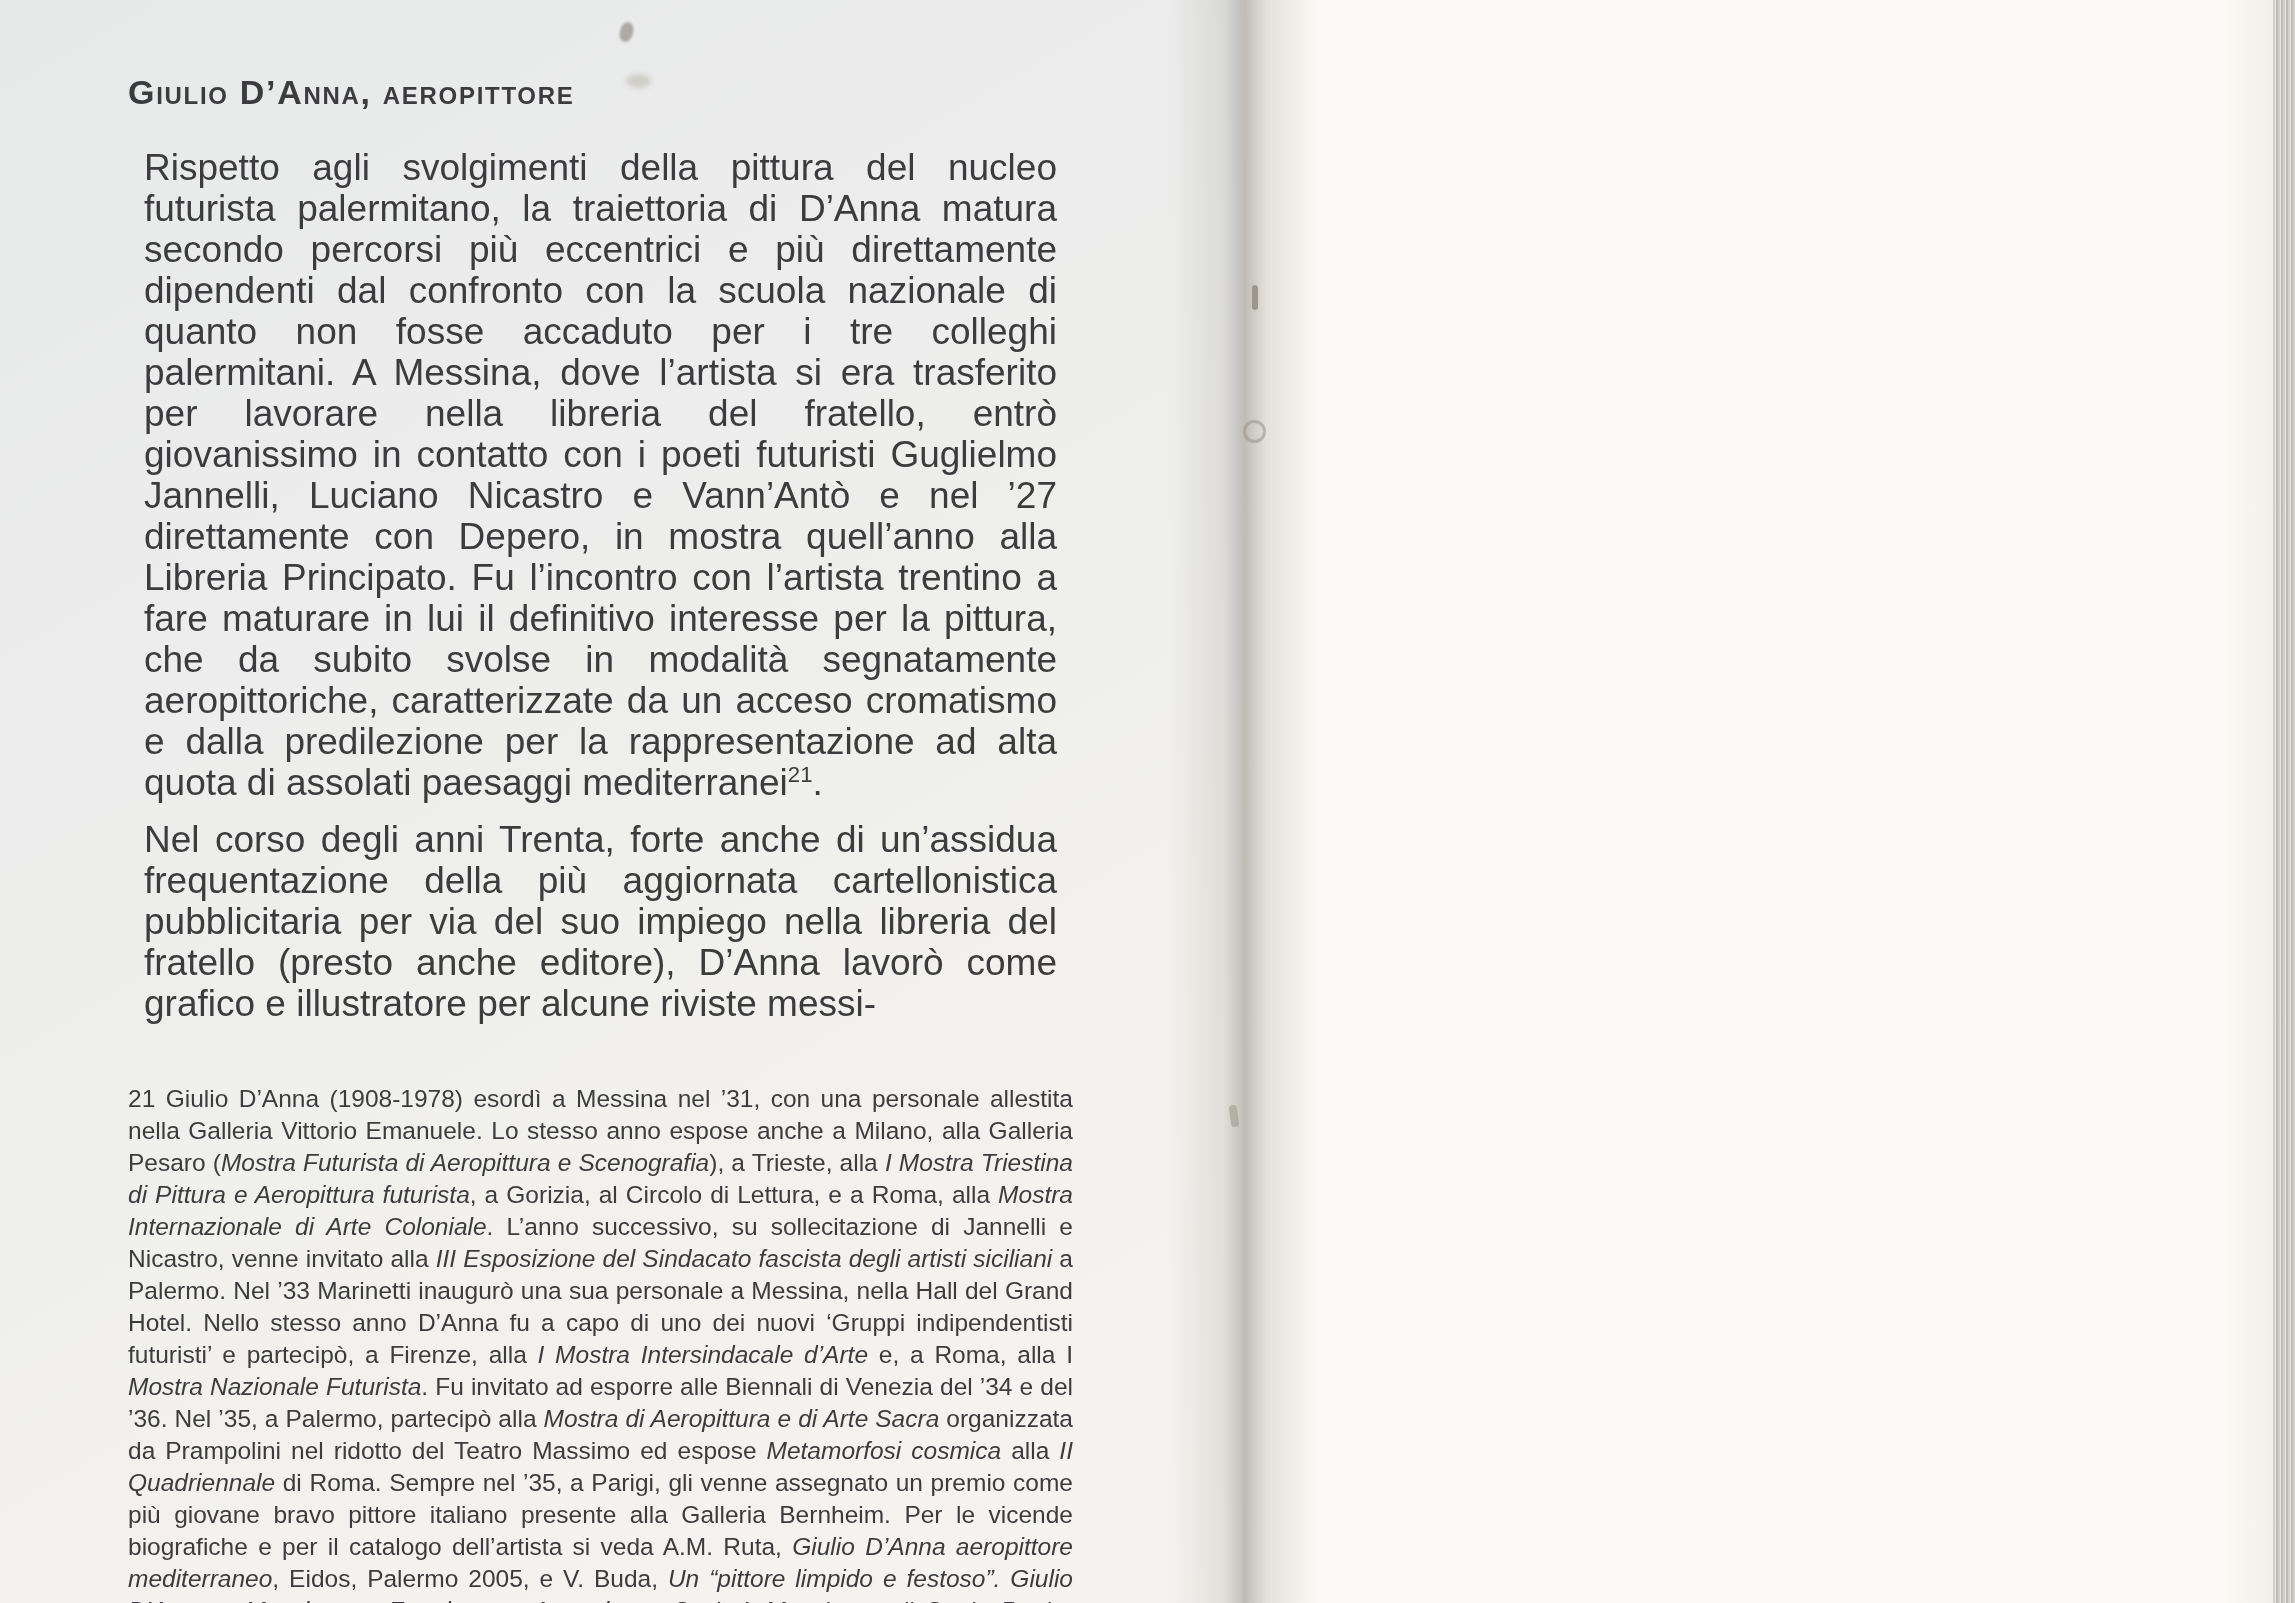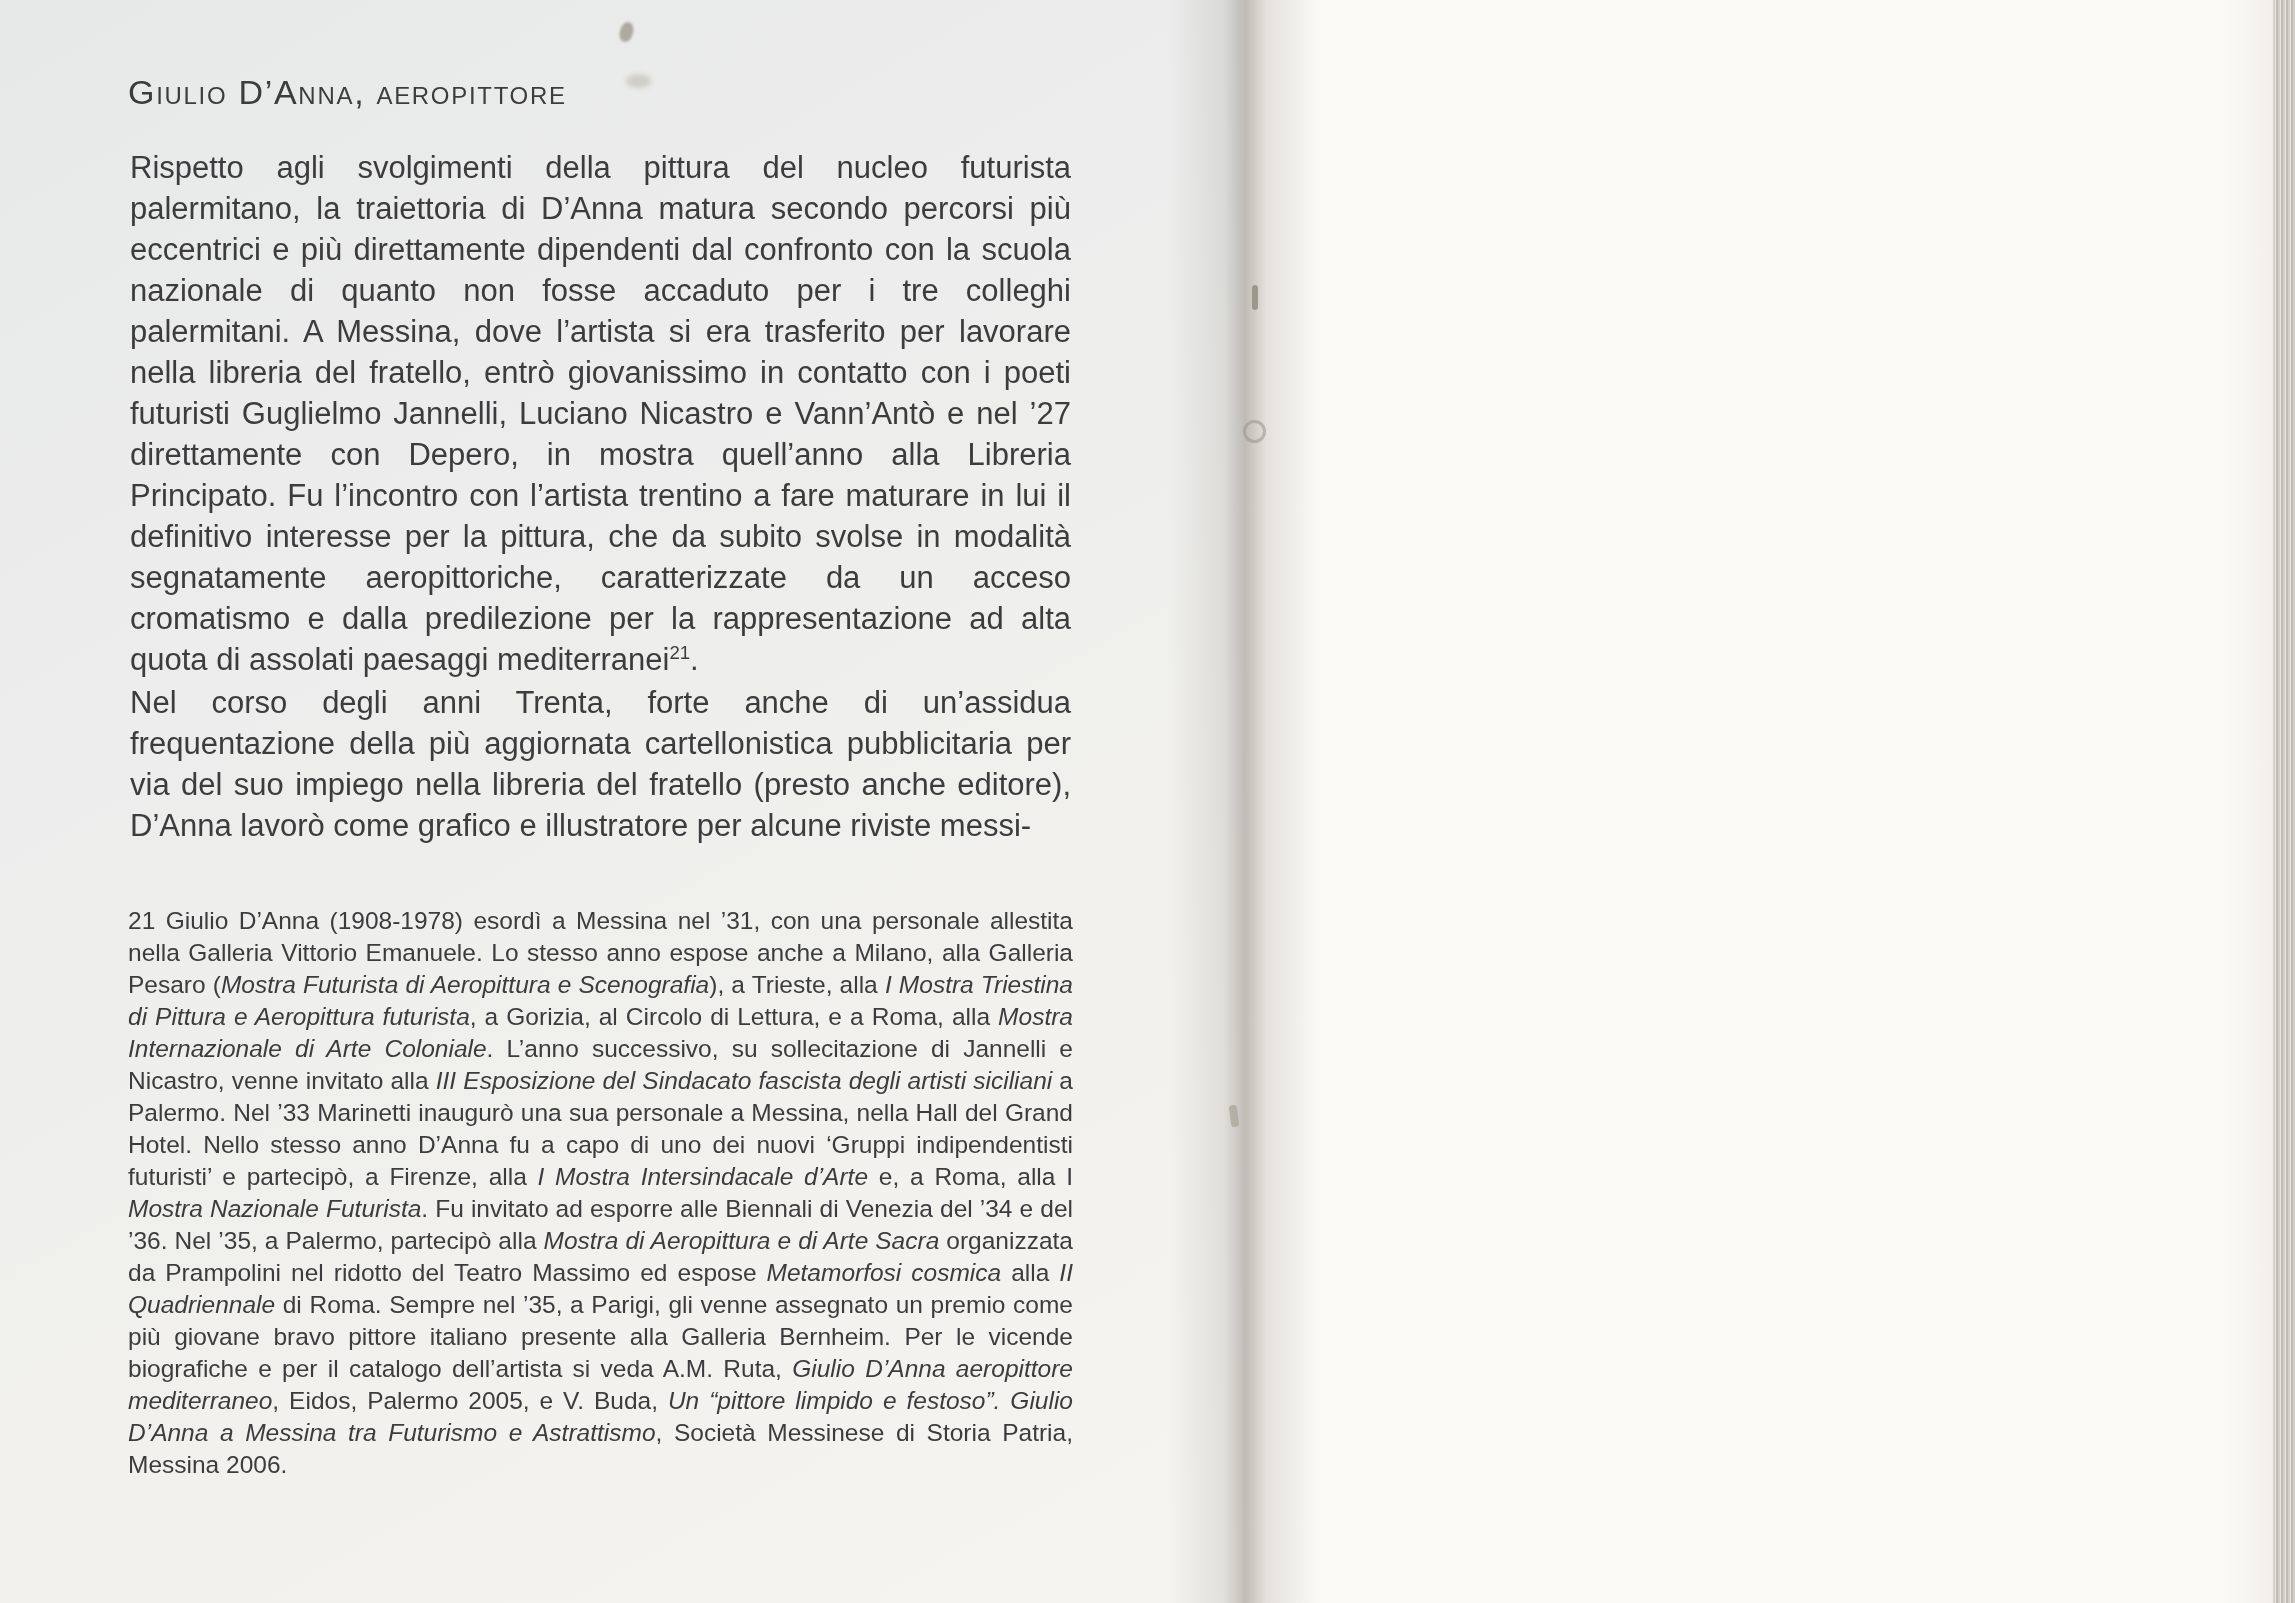--- a/index.html
+++ b/index.html
@@ -41,28 +41,28 @@
     position: absolute; right: 0; top: 0; width: 22px; height: 100%;
     background: repeating-linear-gradient(90deg,
       #cfccc5 0 1.7px, #e8e5de 1.7px 3.4px, #b9b6ae 3.4px 5px);
     opacity: 0.9;
   }
   .col { position: absolute; color: var(--ink, #3c3c3e); }
   .col-left { left: 128px; top: 73px; width: 945px; }
   .heading {
     margin: 0 0 35px 0;
     font-size: 34px;
-    font-weight: 400;
+    font-weight: 700;
     font-variant: small-caps;
     letter-spacing: 1.7px;
     color: var(--ink, #3c3c3e);
   }
   .body-para {
-    margin: 2px;
-    font-size: 31px;
+    margin: 16px;
+    font-size: 37px;
     line-height: 41px;
     text-align: justify;
   }
   .footnote {
     margin-top: 59px;
     font-size: 24.5px;
     line-height: 32px;
     text-align: justify;
   }
   .it { font-style: italic; }

